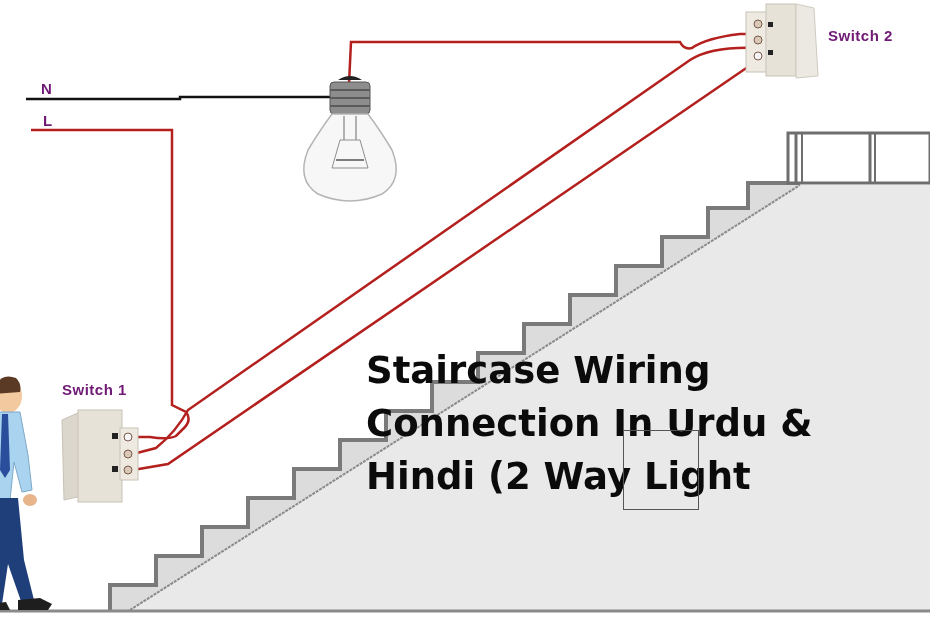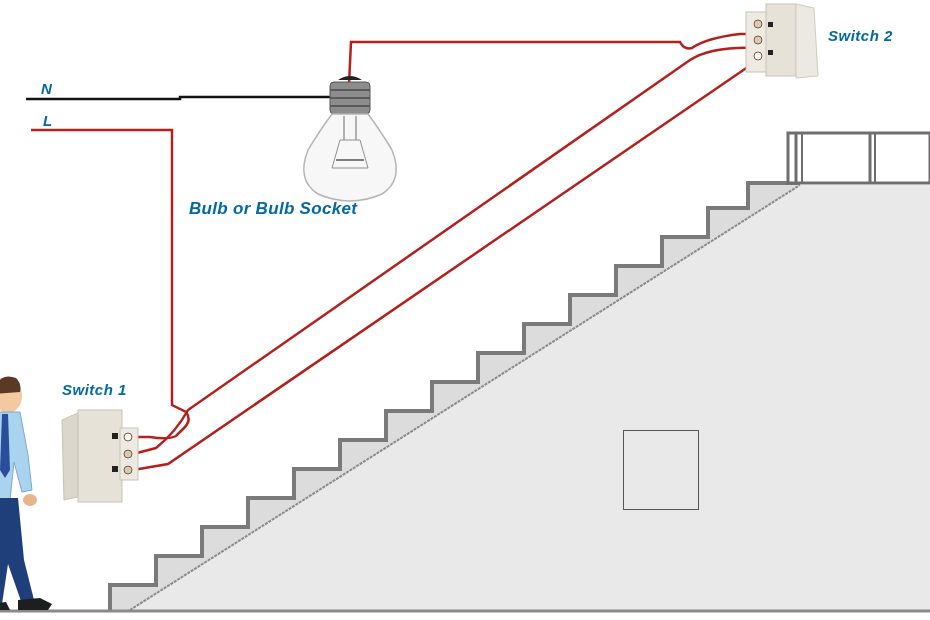--- a/index.html
+++ b/index.html
@@ -9,24 +9,23 @@
     height: 620px;
     overflow: hidden;
     background: #ffffff;
     font-family: "Liberation Sans", "DejaVu Sans", sans-serif;
   }
   svg#diagram { position: absolute; left: 0; top: 0; }
   .label {
     position: absolute;
     font-family: "Liberation Sans", "DejaVu Sans", sans-serif;
     font-weight: bold;
-    color: #0369a1;
+    color: #701a75;
     white-space: nowrap;
     line-height: 1;
-    font-style: italic;
   }
   .lbl-n { left: 41px; top: 81px; font-size: 15px; }
   .lbl-l { left: 43px; top: 113px; font-size: 15px; }
   .lbl-bulb { left: 189px; top: 200px; font-size: 17px; letter-spacing: 0.3px; }
   .lbl-sw1 { left: 62px; top: 382px; font-size: 15px; letter-spacing: 0.5px; text-align: center; }
   .lbl-sw2 { left: 828px; top: 28px; font-size: 15px; letter-spacing: 0.5px; }
   .title-block {
     position: absolute;
     left: 366px;
     top: 344px;
@@ -129,21 +128,23 @@
 
       <path d="M-10,498 L18,498 L24,560 L34,600 L22,604 L8,564 L2,604 L-10,606 Z" fill="#1f3f7a"></path>
 
       <path d="M18,600 L40,598 L52,604 L48,610 L18,610 Z" fill="#1e1e1e"></path>
       <path d="M-10,604 L6,602 L10,610 L-10,610 Z" fill="#1e1e1e"></path>
     </g>
   </svg>
 
   <span class="label lbl-n">N</span>
   <span class="label lbl-l">L</span>
-  <span class="label lbl-bulb">Bulb or Bulb Socket</span>
   <span class="label lbl-sw1">Switch 1</span>
   <span class="label lbl-sw2">Switch 2</span>
 
   <div class="title-block">
+    <span class="title-line">Staircase Wiring</span>
+    <span class="title-line">Connection In Urdu &amp;</span>
+    <span class="title-line">Hindi (2 Way Light</span>
   </div>
 
   <div class="cursor-box"></div>
 </div>
 
 </body></html>

